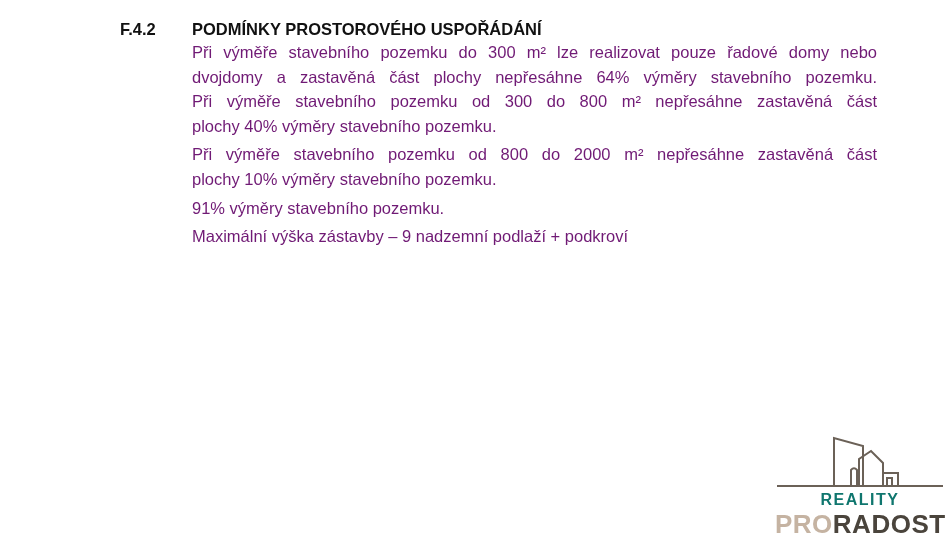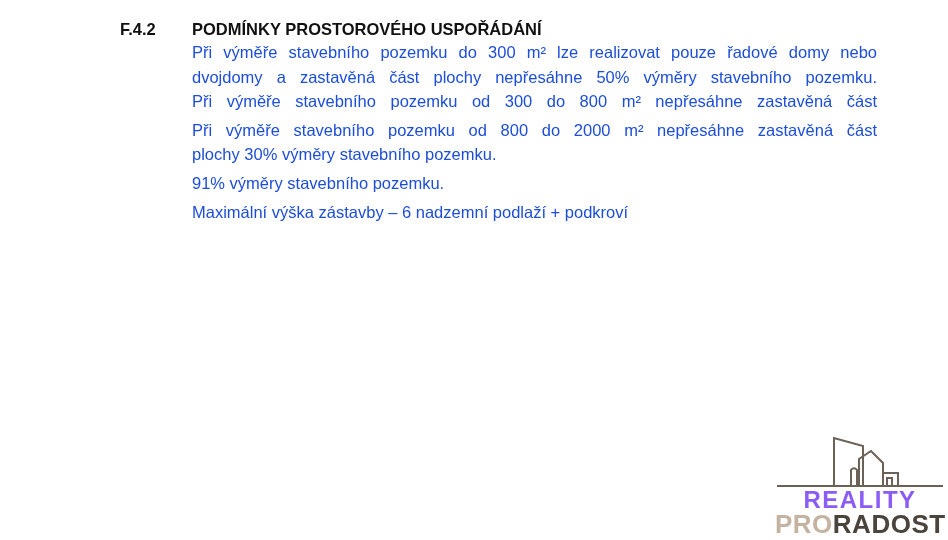--- a/index.html
+++ b/index.html
@@ -23,21 +23,21 @@
     color:#111111;
   }
   .sec-num{width:72px;flex:0 0 72px;}
   .sec-title{font-weight:bold;font-size:16.5px;margin:0;line-height:20px;text-align:center;}
   
   .body-col{
     position:absolute;
     left:192px;top:40px;
     width:685px;
     font-size:16.5px;
-    color:#1d4ed8;
+    color:#701a75;
   }
   .para{margin:0 0 4px 0;padding:0;}
   .ln{
     display:block;
     line-height:24.6px;
     white-space:normal;
   }
   .ln.just{
     text-align:justify;
     text-align-last:justify;
@@ -46,24 +46,24 @@
   
   .logo{
     position:absolute;
     right:3px;top:424px;
     width:170px;
     text-align:center;
   }
   .logo svg{display:block;width:168px;height:64px;margin:0 auto;}
   .logo-line1{
     font-weight:bold;
-    font-size:24px;
+    font-size:16px;
     line-height:24px;
     letter-spacing:1.5px;
-    color:#8b5cf6;
+    color:#0f766e;
   }
   .logo-line2{
     font-weight:bold;
     font-size:26px;
     line-height:24px;
     letter-spacing:0.5px;
     color:#4A443C;
     white-space:nowrap;
   }
   .logo-line2 .accent{color:#C5B3A2;}
@@ -75,35 +75,36 @@
 
   <div class="heading-row">
     <span class="sec-num">F.4.2</span>
     <h1 class="sec-title">PODMÍNKY PROSTOROVÉHO USPOŘÁDÁNÍ</h1>
   </div>
 
   <div class="body-col">
 
     <div class="para">
       <span class="ln just">Při výměře stavebního pozemku do 300 m² lze realizovat pouze řadové domy nebo</span>
-      <span class="ln just">dvojdomy  a zastavěná část plochy nepřesáhne 50% výměry stavebního pozemku.</span>
+      <span class="ln just">dvojdomy  a zastavěná část plochy nepřesáhne 64% výměry stavebního pozemku.</span>
       <span class="ln just">Při výměře stavebního pozemku od 300 do 800 m² nepřesáhne zastavěná část</span>
+      <span class="ln last">plochy 40% výměry stavebního pozemku.</span>
     </div>
 
     <div class="para">
       <span class="ln just">Při výměře stavebního pozemku od 800 do 2000 m² nepřesáhne zastavěná část</span>
-      <span class="ln last">plochy 30% výměry stavebního pozemku.</span>
+      <span class="ln last">plochy 10% výměry stavebního pozemku.</span>
     </div>
 
     <div class="para">
       <span class="ln last">91% výměry stavebního pozemku.</span>
     </div>
 
     <div class="para">
-      <span class="ln last">Maximální výška zástavby – 6 nadzemní podlaží + podkroví</span>
+      <span class="ln last">Maximální výška zástavby – 9 nadzemní podlaží + podkroví</span>
     </div>
 
   </div>
 
   <div class="logo">
     <svg viewBox="0 0 168 64" xmlns="http://www.w3.org/2000/svg">
       <g fill="none" stroke="#6B6157" stroke-width="2" stroke-linejoin="miter" stroke-linecap="butt">
         <path d="M1,62 H167"></path>
         <path d="M58,62 V14 L87,22 V62"></path>
         <path d="M75,62 V46 Q78,42.5 81,46 V62"></path>

